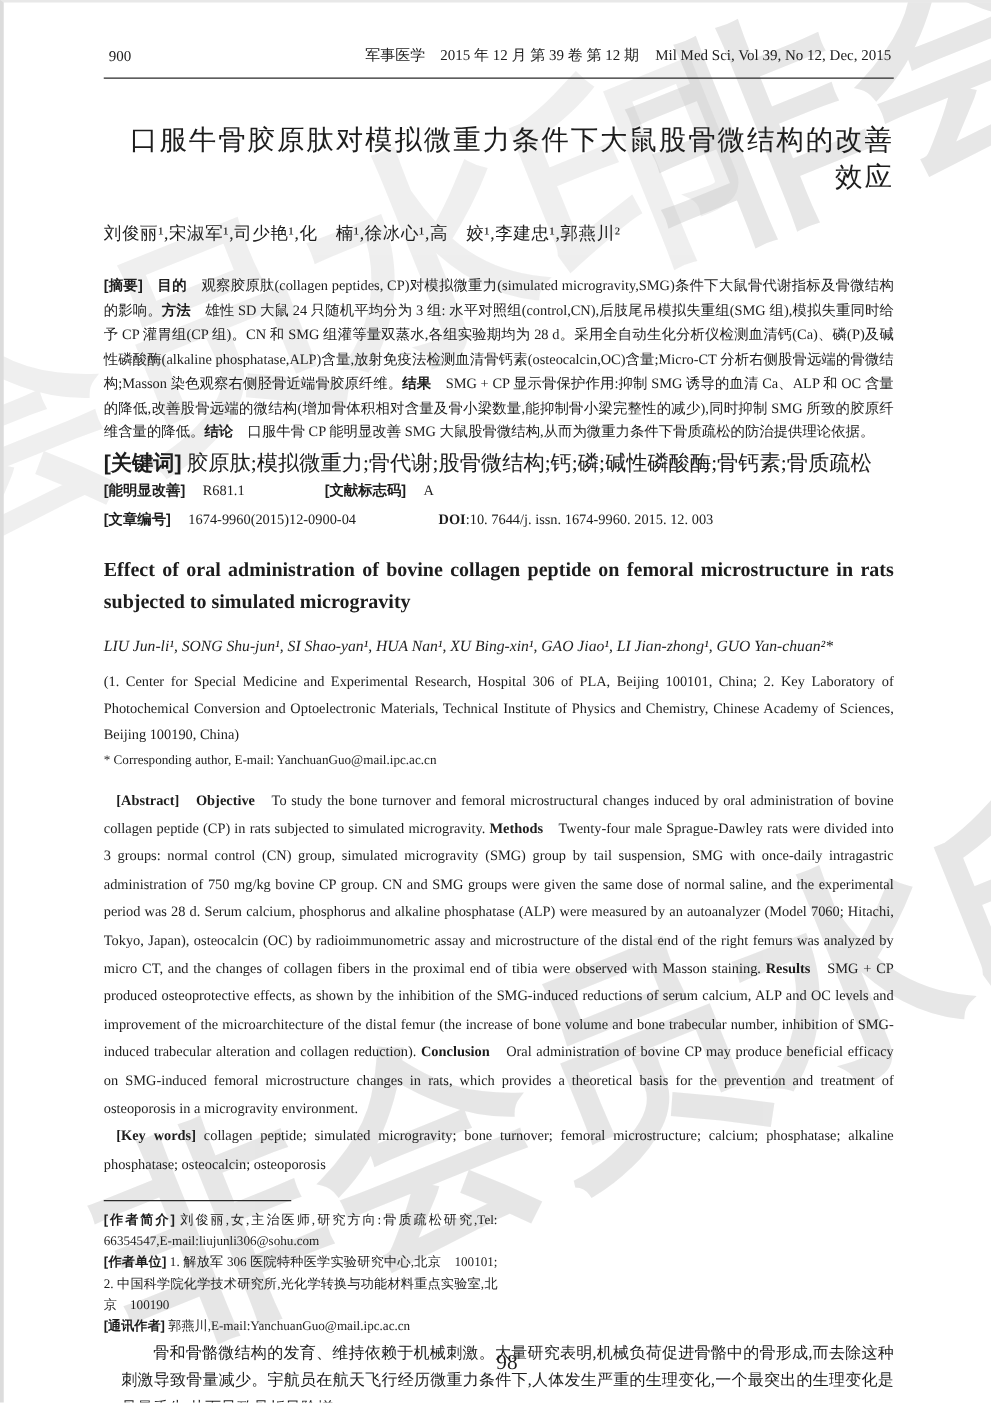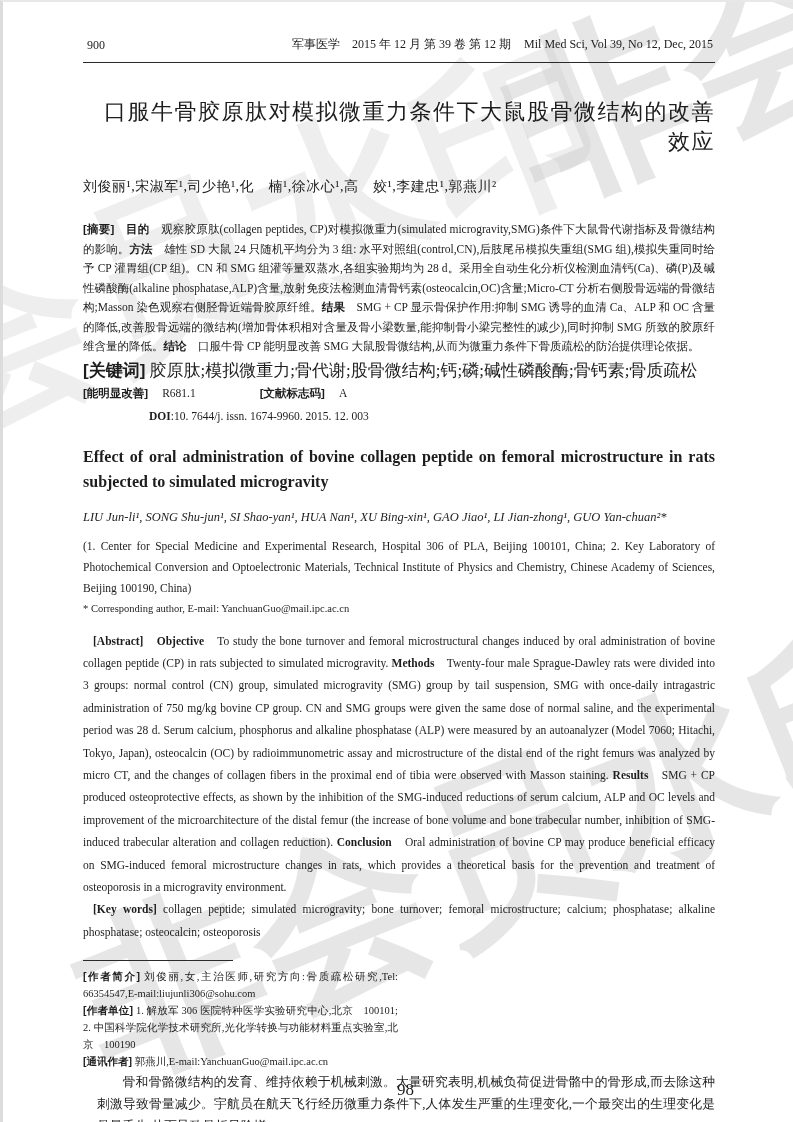--- a/index.html
+++ b/index.html
@@ -113,20 +113,24 @@
       <b>[能明显改善]</b>
       <span class="val">R681.1</span>
     </span>
     <span class="meta-pair pair-gap">
       <b>[文献标志码]</b>
       <span class="val">A</span>
     </span>
   </div>
 
   <div class="meta-row">
+    <span class="meta-pair">
+      <b>[文章编号]</b>
+      <span class="val">1674-9960(2015)12-0900-04</span>
+    </span>
     <span class="doi-block">
       <b>DOI</b><span>:10. 7644/j. issn. 1674-9960. 2015. 12. 003</span>
     </span>
   </div>
 
   <h2 class="title-en">Effect of oral administration of bovine collagen peptide on femoral microstructure in rats subjected to simulated microgravity</h2>
 
   <div class="authors-en">LIU Jun-li¹, SONG Shu-jun¹, SI Shao-yan¹, HUA Nan¹, XU Bing-xin¹, GAO Jiao¹, LI Jian-zhong¹, GUO Yan-chuan²*</div>
 
   <div class="affiliations-en">(1. Center for Special Medicine and Experimental Research, Hospital 306 of PLA, Beijing 100101, China; 2. Key Laboratory of Photochemical Conversion and Optoelectronic Materials, Technical Institute of Physics and Chemistry, Chinese Academy of Sciences, Beijing 100190, China)</div>

